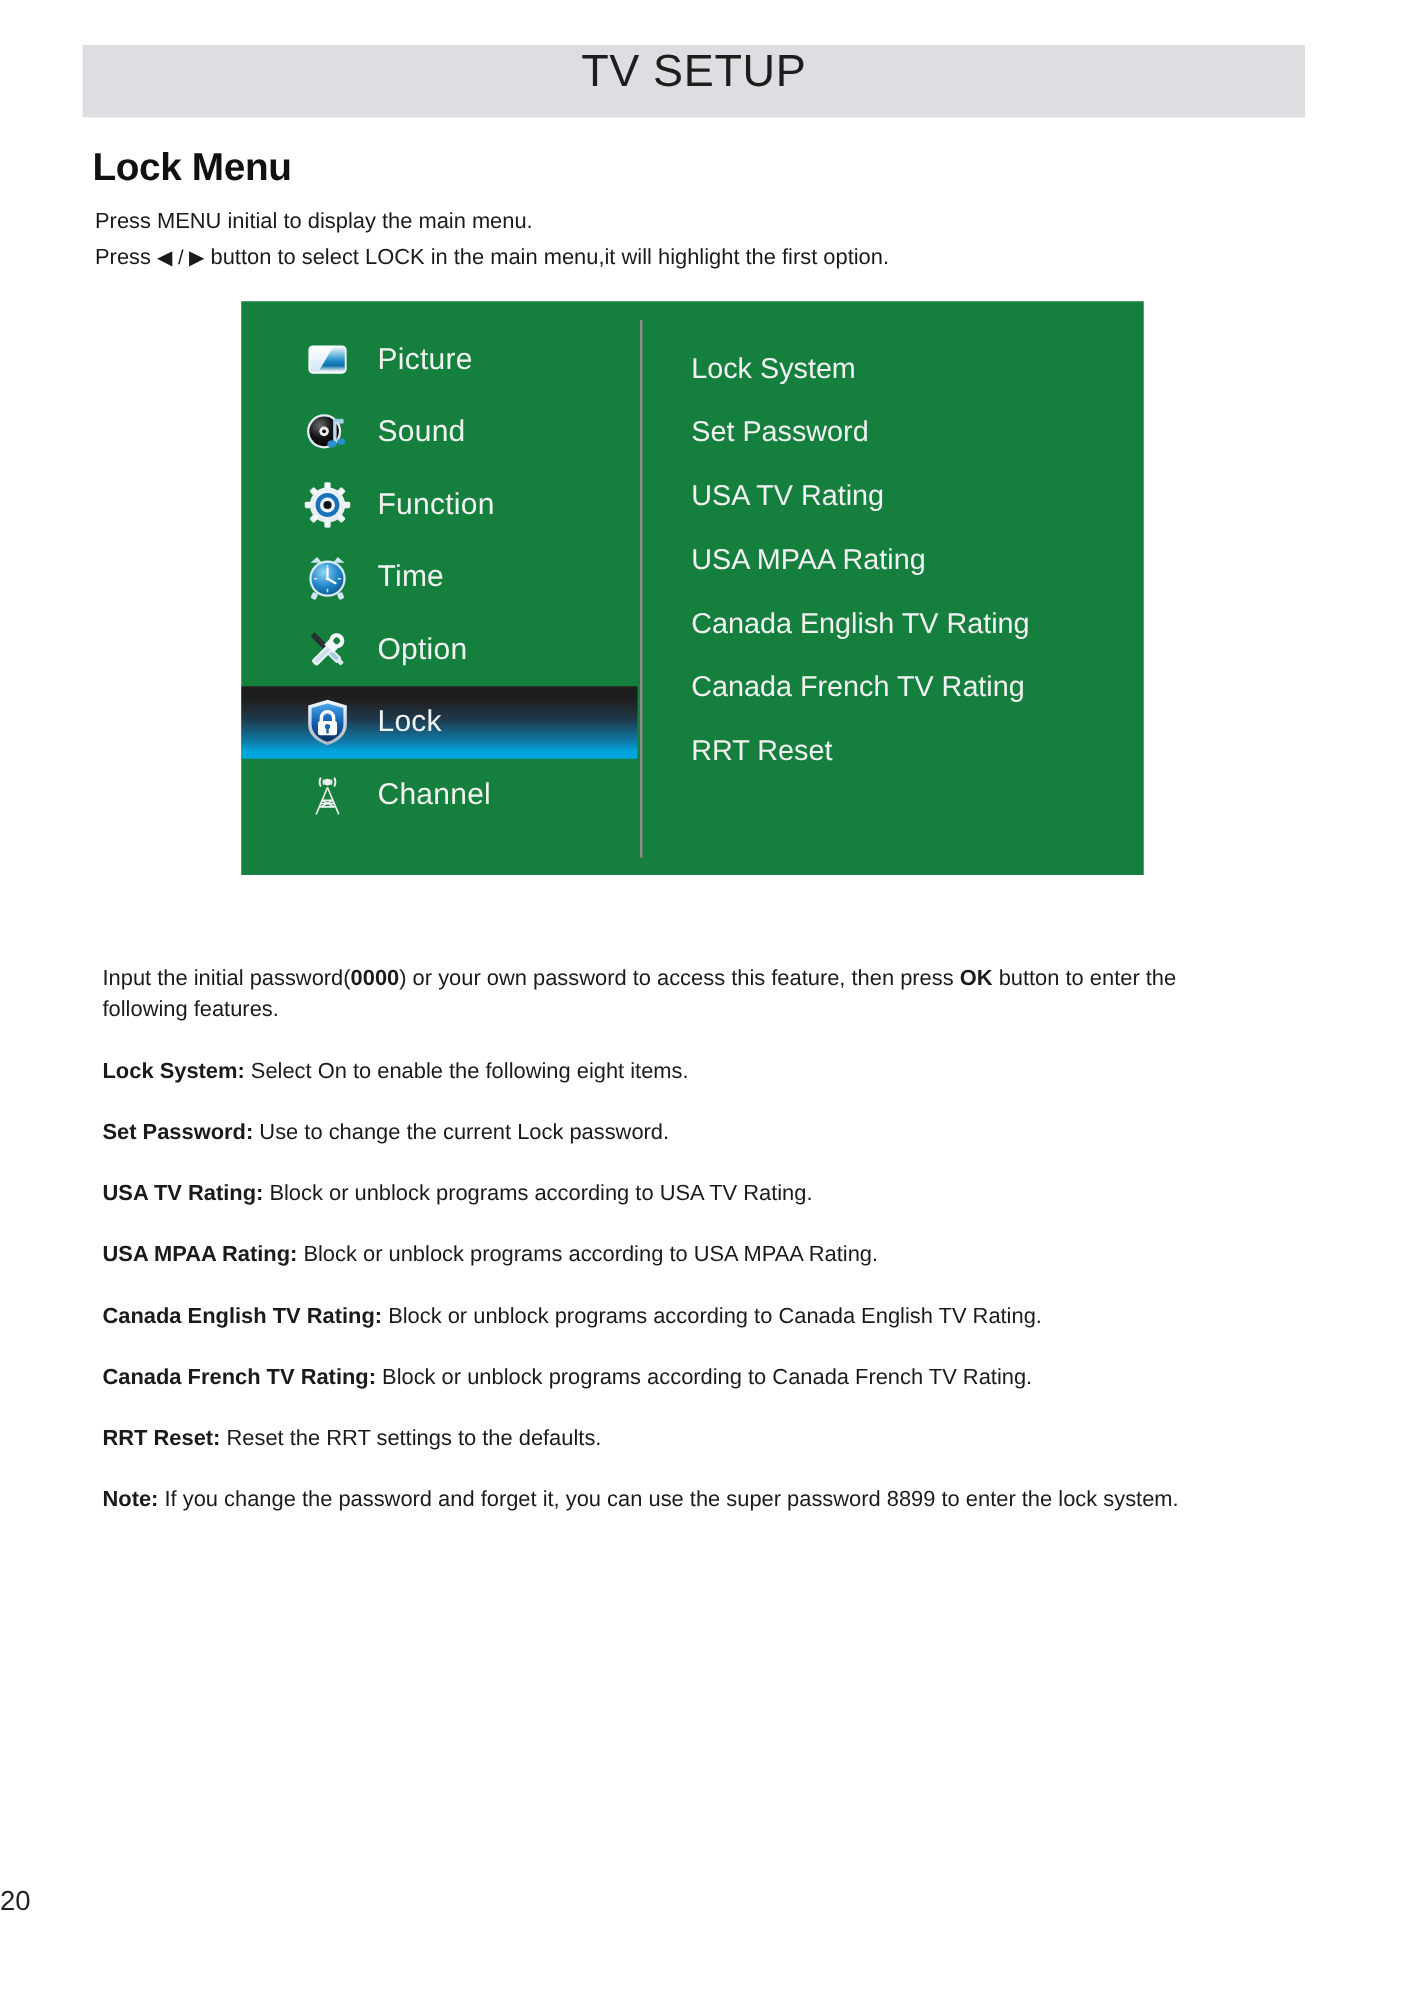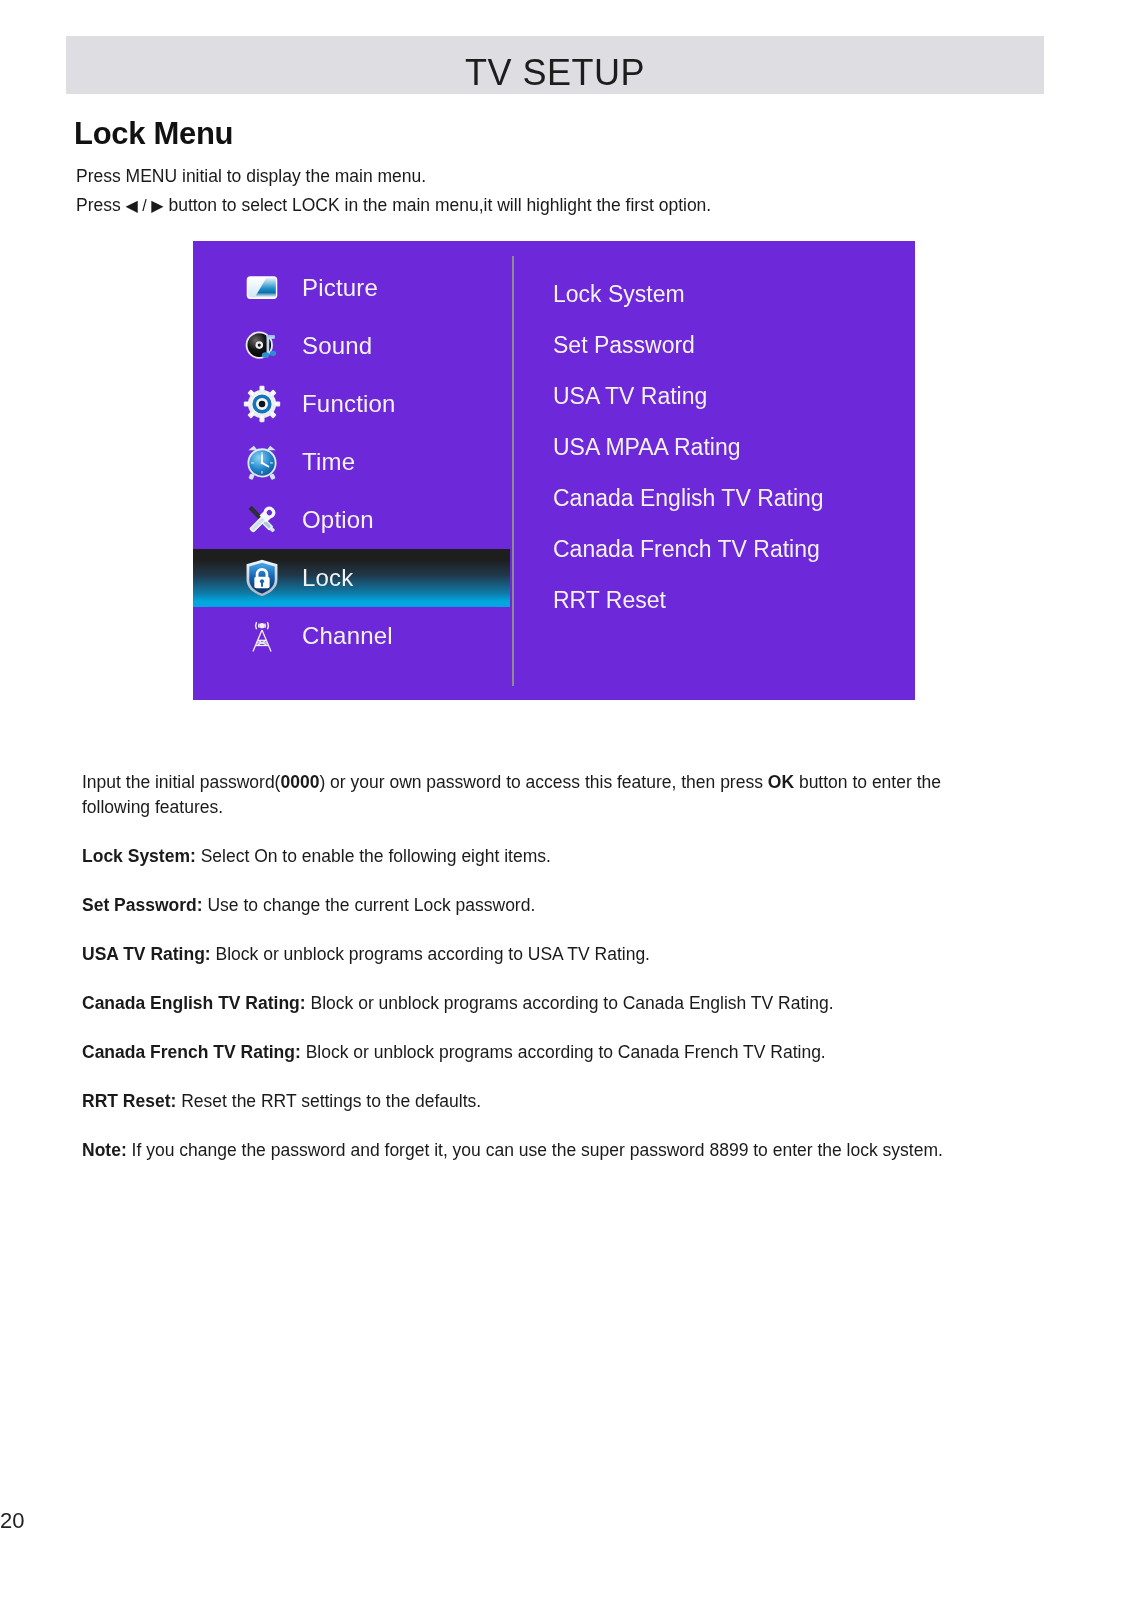--- a/index.html
+++ b/index.html
@@ -16,21 +16,21 @@
 
   
   .header-band {
     position: absolute;
     left: 66px;
     top: 36px;
     width: 978px;
     height: 58px;
     background: #dedee2;
     display: flex;
-    align-items: flex-end;
+    align-items: flex-start;
     justify-content: center;
   }
   .header-title {
     font-size: 36px;
     letter-spacing: 0.5px;
     color: #1d1d1d;
     font-weight: 400;
   }
 
   
@@ -58,21 +58,21 @@
   .intro b { font-weight: normal; margin-top: 12px; }
   .arrow { font-size: 16px; }
 
   
   .osd-panel {
     position: absolute;
     left: 193px;
     top: 241px;
     width: 722px;
     height: 459px;
-    background: #6d28d9;
+    background: #15803d;
     overflow: hidden;
   }
   .osd-divider {
     position: absolute;
     left: 319px;
     top: 15px;
     width: 2px;
     height: 430px;
     background: #8c8c8c;
   }
@@ -351,20 +351,21 @@
       <div class="osd-opt">RRT Reset</div>
     </div>
 </div>
 
 <div class="body-copy">
   <div class="para"><span>Input the initial password(</span><b>0000</b><span>) or your own password to access this feature, then press </span><b>OK</b><span> button to enter the following features.</span></div>
   <div>
       <div class="para"><b>Lock System:</b><span> Select On to enable the following eight items.</span></div>
       <div class="para"><b>Set Password:</b><span> Use to change the current Lock password.</span></div>
       <div class="para"><b>USA TV Rating:</b><span> Block or unblock programs according to USA TV Rating.</span></div>
+      <div class="para"><b>USA MPAA Rating:</b><span> Block or unblock programs according to USA MPAA Rating.</span></div>
       <div class="para"><b>Canada English TV Rating:</b><span> Block or unblock programs according to Canada English TV Rating.</span></div>
       <div class="para"><b>Canada French TV Rating:</b><span> Block or unblock programs according to Canada French TV Rating.</span></div>
       <div class="para"><b>RRT Reset:</b><span> Reset the RRT settings to the defaults.</span></div>
       <div class="para"><b>Note:</b><span> If you change the password and forget it, you can use the super password 8899 to enter the lock system.</span></div>
     </div>
 </div>
 
 <div class="page-number">20</div>
 
 </body></html>

